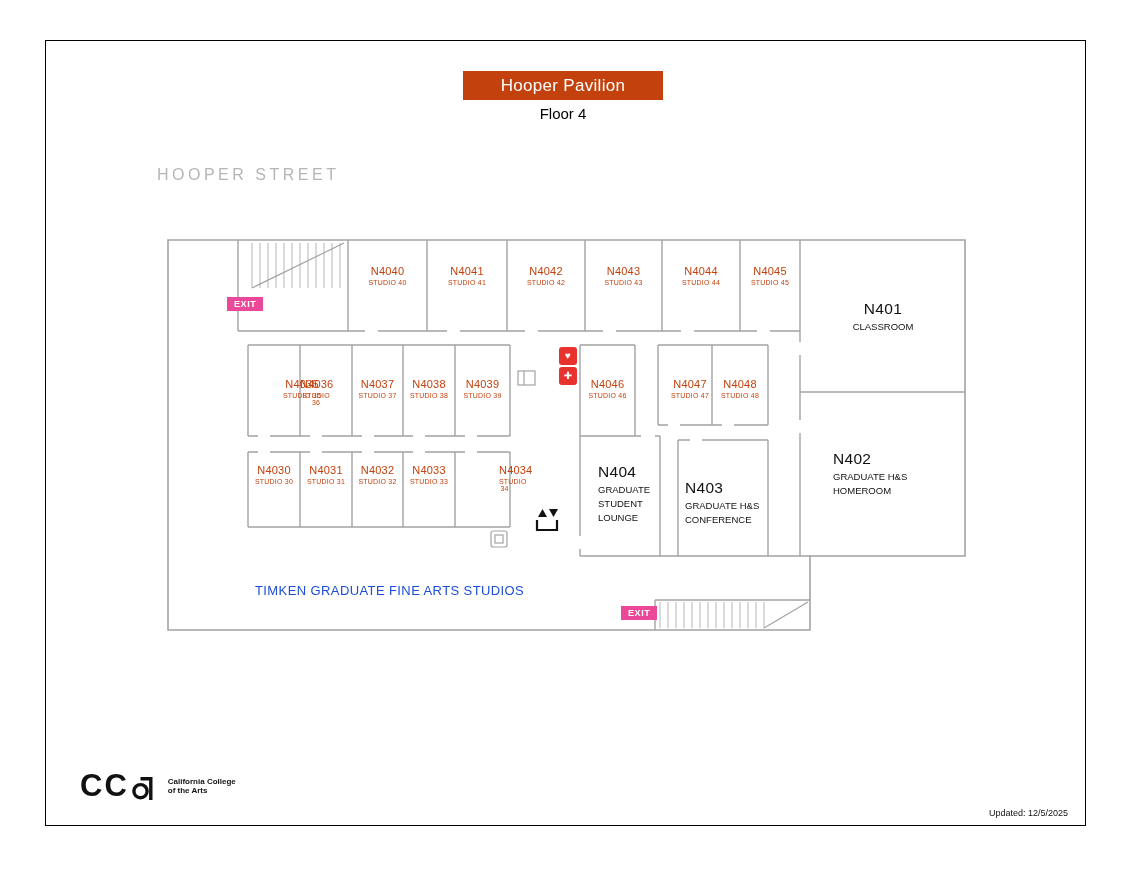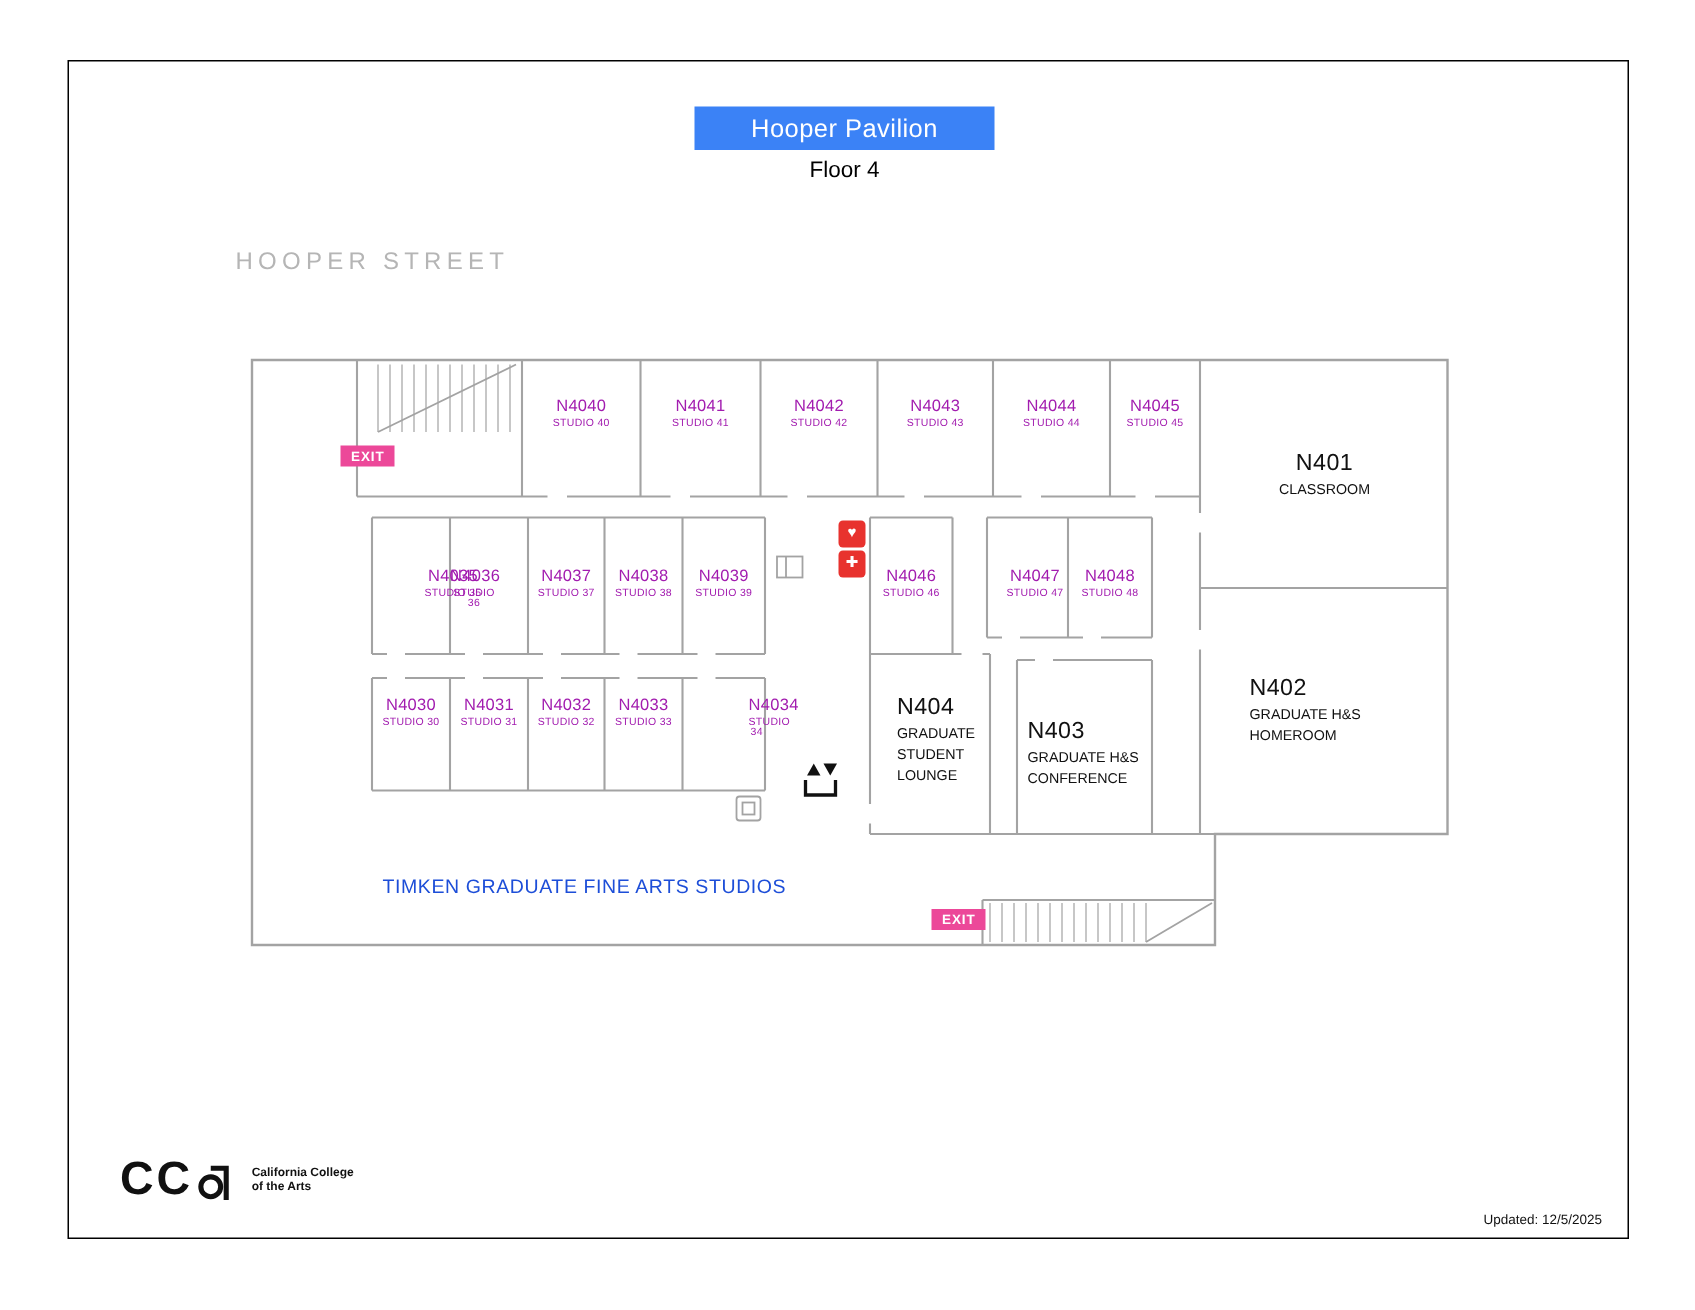--- a/index.html
+++ b/index.html
@@ -4,31 +4,31 @@
 <style>
   * { margin:0; padding:0; box-sizing:border-box; }
   html,body { width:1130px; height:873px; background:#fff; overflow:hidden;
               font-family:"Liberation Sans", sans-serif; color:#151515; }
   #screen { position:relative; width:1130px; height:873px; background:#fff; }
 
   .frame { position:absolute; left:45px; top:40px; width:1041px; height:786px;
            border:1.6px solid #000; }
 
   .titlebox { position:absolute; left:463px; top:71px; width:200px; height:29px;
-              background:#3b82f6; color:#fff; display:flex; align-items:center;
+              background:#c2410c; color:#fff; display:flex; align-items:center;
               justify-content:center; font-size:17px; letter-spacing:.3px; }
   .floorlabel { position:absolute; left:463px; top:105px; width:200px;
                 text-align:center; font-size:15px; color:#000; }
 
   .street { position:absolute; left:157px; top:166px; font-size:16px;
             letter-spacing:3.5px; color:#b5b5b5; }
 
   .plan-svg { position:absolute; left:0; top:0; width:1130px; height:873px; }
 
-  .slabel { position:absolute; text-align:center; color:#a21caf; }
+  .slabel { position:absolute; text-align:center; color:#c2410c; }
   .rid  { font-size:11px; letter-spacing:.2px; }
   .rsub { font-size:7px; margin-top:2px; letter-spacing:.2px; }
 
   .bigroom { position:absolute; color:#111; }
   .bigroom.center { text-align:center; }
   .bid   { font-size:15.5px; letter-spacing:.3px; margin-bottom:2px; }
   .bline { font-size:9.5px; line-height:14px; }
 
   .exit { position:absolute; background:#ec4899; color:#fff; font-size:9px;
           font-weight:bold; letter-spacing:.6px; padding:2px 7px; }

